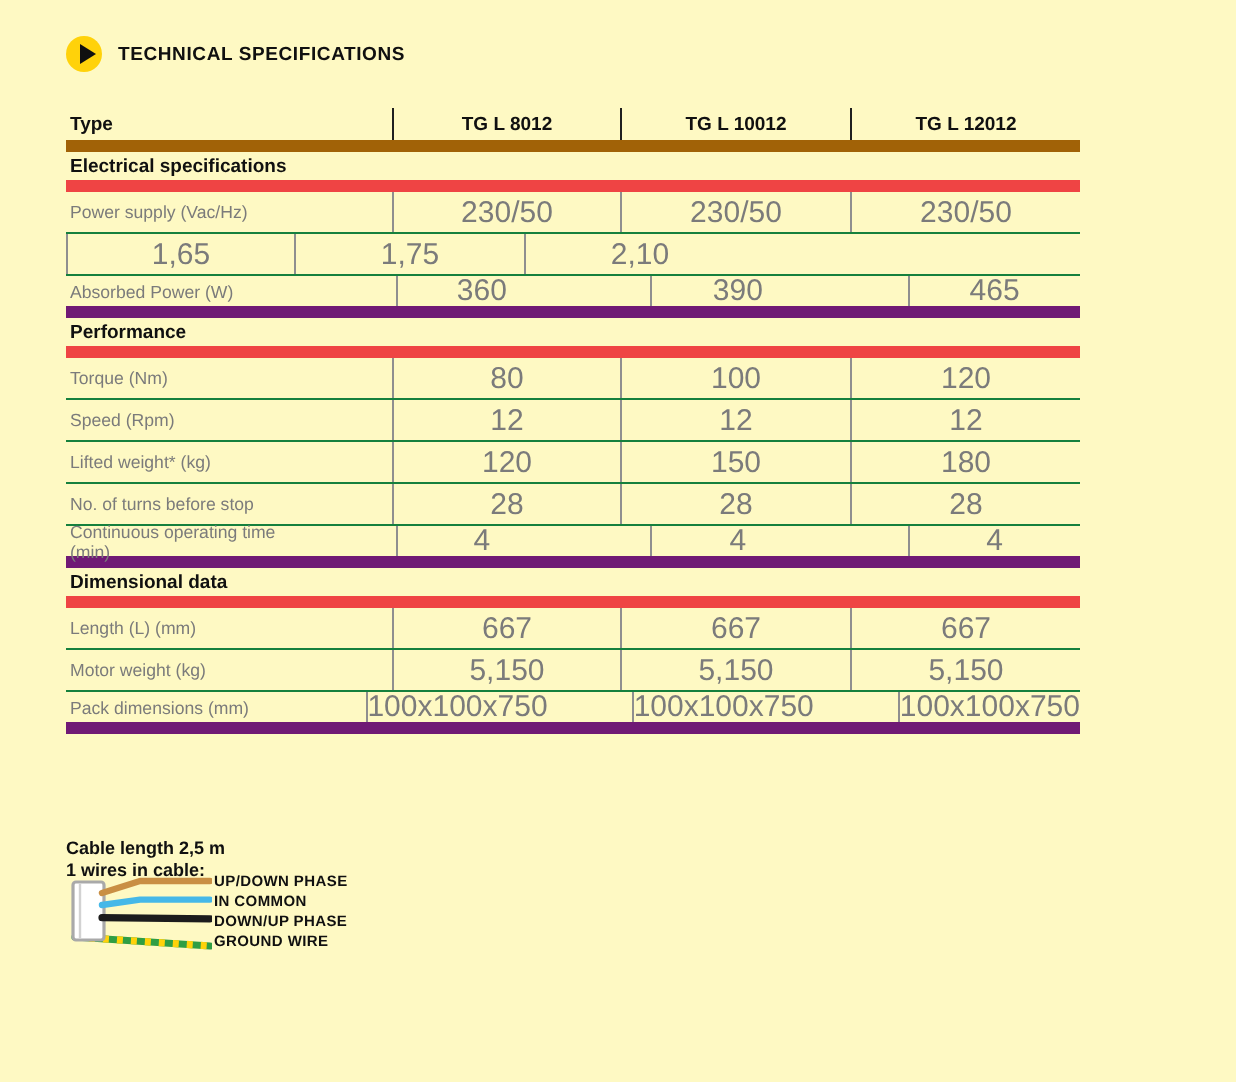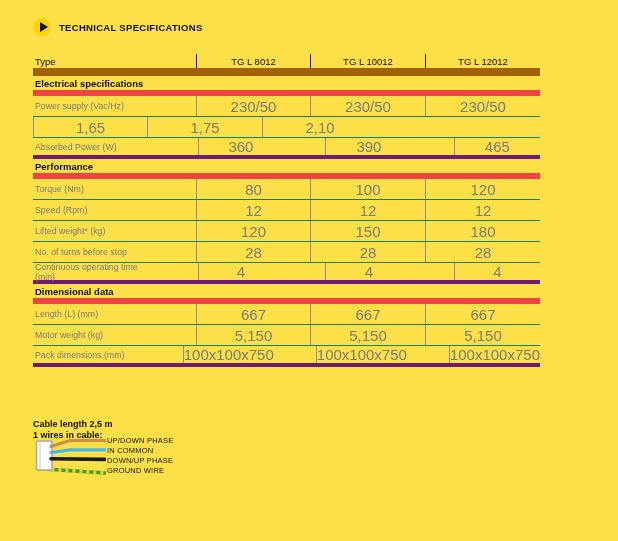--- a/index.html
+++ b/index.html
@@ -1,18 +1,18 @@
 <!DOCTYPE html>
 <html><head>
 <meta charset="utf-8">
 <style>
   * { margin:0; padding:0; box-sizing:border-box; }
   body { background:#ffffff; }
   .page {
-    position:relative; width:618px; height:541px; background:#fde047;
+    position:relative; width:618px; height:541px; background:#fef9c3;
     font-family:"Liberation Sans", sans-serif; color:#111; overflow:hidden;
   }
   
   .hdr { position:absolute; left:33px; top:18px; display:flex; align-items:center; }
   .icon-circle {
     width:18px; height:18px; border-radius:50%; background:#FFD20A;
     display:flex; align-items:center; justify-content:center; flex:0 0 auto;
   }
   .play-tri {
     width:0; height:0; margin-left:3px;
@@ -22,37 +22,37 @@
   }
   .hdr-title { margin-left:8px; font-size:9.5px; font-weight:bold; letter-spacing:.3px; color:#101010; }
 
   
   .spec-table { position:absolute; left:33px; top:54px; width:507px; }
   .trow { display:flex; width:100%; }
   .cell { display:flex; align-items:center; }
   .lab { width:163px; padding-left:2px; }
   .val { width:114px; justify-content:center; text-align:center; }
   .val3 { width:115px; }
-  .thead { height:22px; border-bottom:8px solid #a16207; font-weight:normal; font-size:9.5px; color:#101010; }
+  .thead { height:22px; border-bottom:6px solid #a16207; font-weight:bold; font-size:9.5px; color:#101010; }
   .thead .val { border-left:1.5px solid #1f1f1f; align-self:stretch; }
   .sec { height:20px; border-bottom:6px solid #ef4444; font-weight:bold; font-size:9.5px; color:#101010;
          display:flex; align-items:center; padding-left:2px; }
   .drow { height:21px; border-bottom:1px solid #15803d; color:#7b7b7b; }
   .drow .lab { font-size:8.8px; }
   .drow .val { font-size:15px; border-left:1px solid #8f8f8f; align-self:stretch; }
-  .drow.end { border-bottom:4px solid #701a75;gap:42px; }
+  .drow.end { border-bottom:6px solid #701a75;gap:42px; }
 
   
   .notes { position:absolute; left:33px; top:377px; font-size:8px; color:#7d7d7d; line-height:11px; }
 
   
   .cable-info { position:absolute; left:33px; top:419px; font-size:9px; font-weight:bold; color:#101010; line-height:10.5px; }
   .cable-svg { position:absolute; left:34px; top:436px; }
   .wire-labels { position:absolute; left:107px; top:436px; }
-  .wire-labels div { height:10px; line-height:10px; font-size:7.5px; font-weight:normal; color:#101010; letter-spacing:.2px; }
+  .wire-labels div { height:10px; line-height:10px; font-size:7.5px; font-weight:bold; color:#101010; letter-spacing:.2px; }
 </style>
 </head>
 <body>
 
 <div class="page">
 
   <div class="hdr">
     <span class="icon-circle">
         <span class="play-tri"></span>
       </span>

